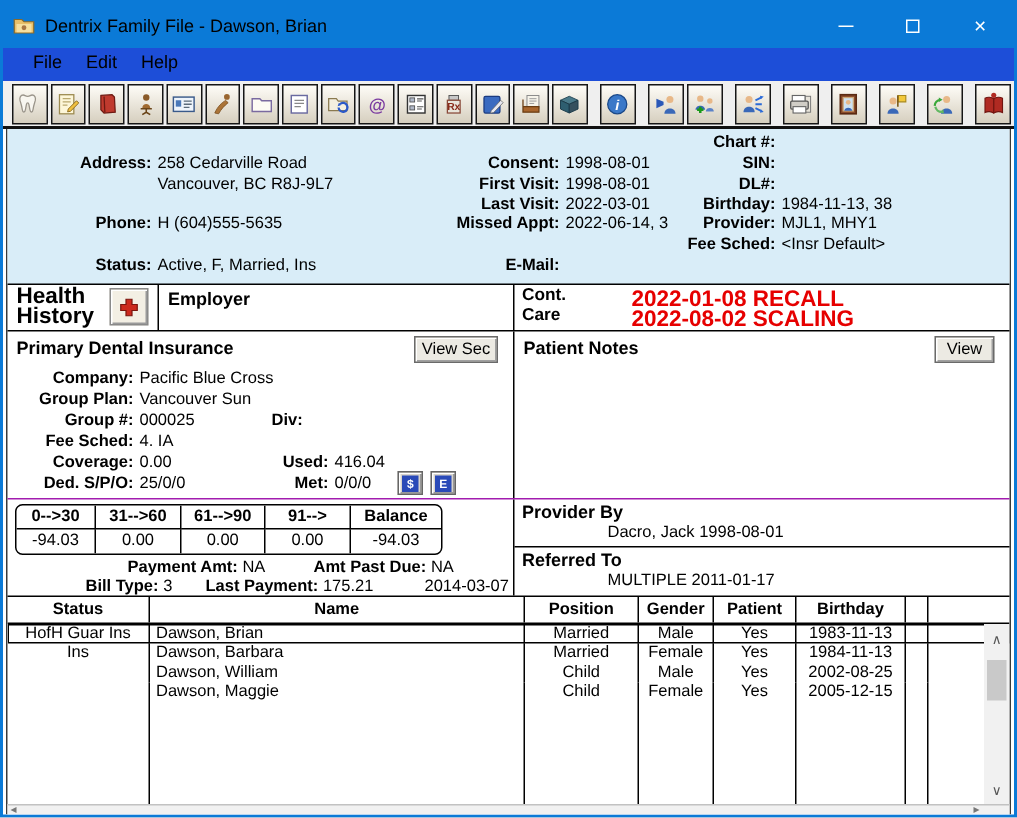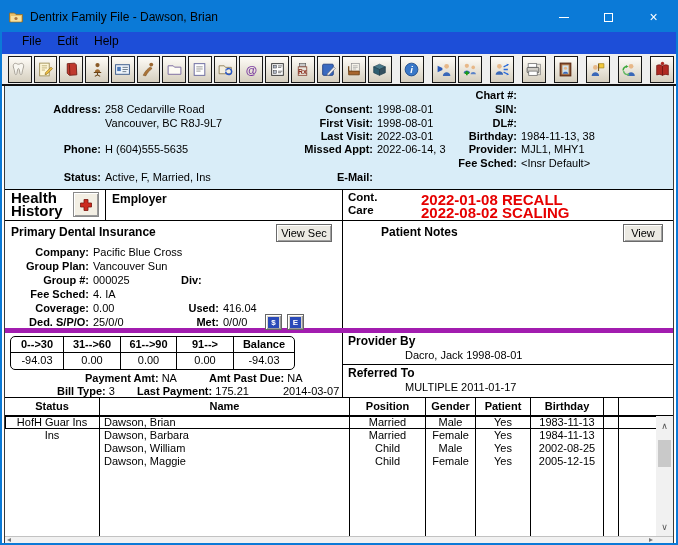--- a/index.html
+++ b/index.html
@@ -48,21 +48,21 @@
   .hh-cross{ position:absolute; left:68px; top:2px; width:26px; height:25px;
     background:#f3efe4; border:1px solid #8a8a8a;
     box-shadow:inset 1px 1px 0 #fff, inset -1px -1px 0 #9a9a9a;
     display:flex; align-items:center; justify-content:center; }
   .hh-employer{ position:absolute; left:100px; top:0; bottom:0; right:0; border-left:1px solid #000; }
   .hh-employer span{ display:block; margin:2px 0 0 6px; font-weight:bold; font-size:12px; }
   .hh-right{ flex:1; position:relative; }
   .cc-lbl{ position:absolute; left:5px; font-weight:bold; font-size:11.5px; }
   .cc-val{ position:absolute; left:78px; font-weight:bold; font-size:15px; }
   
-  .mid-row{ height:112px; border-bottom:5px solid #a21caf; display:flex;gap:32px; }
+  .mid-row{ height:112px; border-bottom:1px solid #a21caf; display:flex; }
   .insurance{ width:338px; border-right:1px solid #000; position:relative; }
   .panel-title{ position:absolute; left:6px; top:4px; font-weight:bold; font-size:12px; }
   .btn{ position:absolute; top:3px; height:18px; background:#eceae3; border:1px solid #6a6a6a;
     box-shadow:inset 1px 1px 0 #fff, inset -1px -1px 0 #a0a0a0;
     font-size:11px; display:flex; align-items:center; justify-content:center;
     font-family:"Liberation Sans",sans-serif; }
   .btn-viewsec{ right:10px; width:56px; }
   .btn-view{ right:10px; width:40px; }
   .irow{ position:absolute; white-space:nowrap; }
   .irow .lbl{ display:inline-block; width:84px; text-align:right; }

